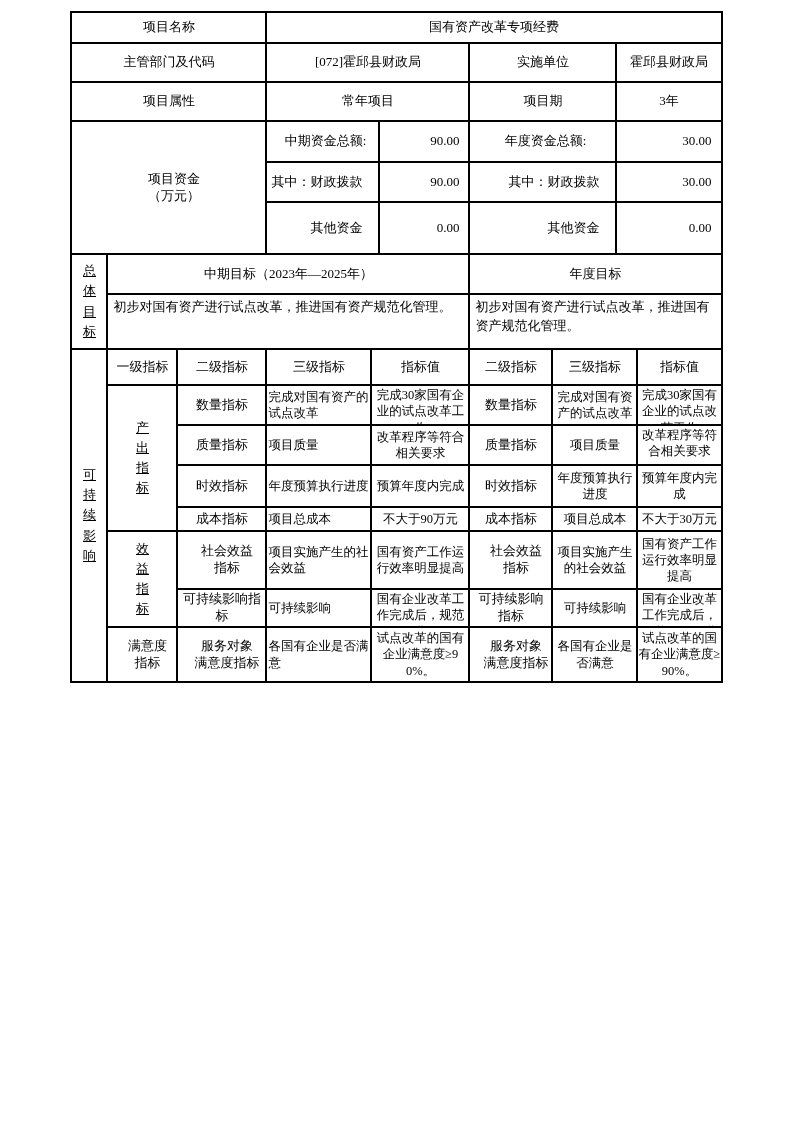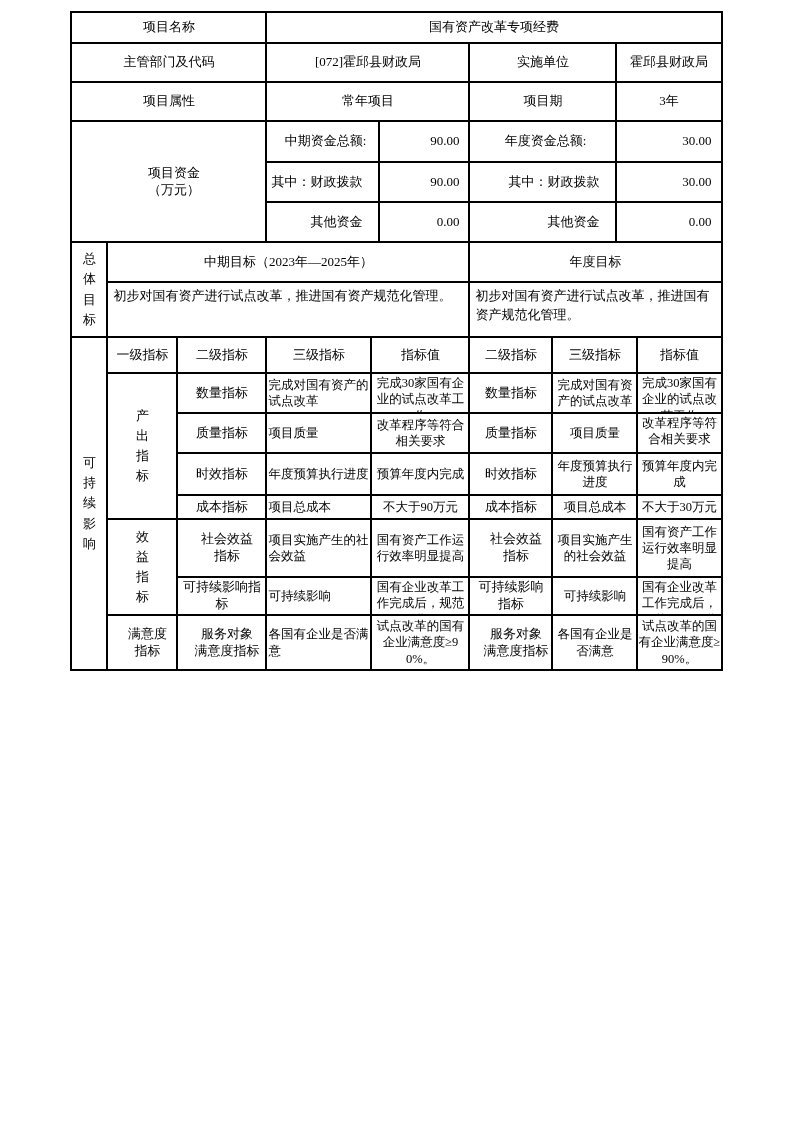--- a/index.html
+++ b/index.html
@@ -21,33 +21,33 @@
   }
   td{
     border:2px solid #000;
     padding:1px 2px;
     text-align:center;vertical-align:middle;
     font-size:13px;line-height:1.3;
     word-break:break-all;overflow:hidden;
   }
   
   tr.r1{height:31px}tr.r2{height:39px}tr.r3{height:39px}
-  tr.r4{height:41px}tr.r5{height:40px}tr.r6{height:40px}
+  tr.r4{height:41px}tr.r5{height:40px}tr.r6{height:52px}
   tr.r7{height:40px}tr.r8{height:55px}tr.r9{height:36px}
   tr.r10{height:40px}tr.r11{height:40px}tr.r12{height:42px}
   tr.r13{height:24px}tr.r14{height:58px}tr.r15{height:38px}
   tr.r16{height:55px}
 
   .pre{white-space:pre-line;padding-left:12px;}
   .lab-l{text-align:center;padding-left:7px;}
   .lab-r{text-align:right;padding-right:16px;}
   .num{text-align:right;padding-right:9px;}
-  .goal{text-align:left;vertical-align:top;padding:4px 5px;line-height:1.45;}
-  
-  .vert .vs{width:14px;margin:2px auto;word-break:break-all;line-height:1.55;text-align:center;}
+  .goal{text-align:left;vertical-align:top;padding:4px 5px;line-height:1.45;font-family:Liberation Mono, monospace;}
+  
+  .vert .vs{width:14px;margin:2px auto;word-break:break-all;line-height:1.55;text-align:center;text-decoration:underline;}
   
   .l3l{text-align:left;padding:0 0 0 1px;font-size:12.5px;line-height:1.3;}
   .l3r{font-size:12.5px;padding:0;line-height:1.3;}
   .val{font-size:12.5px;padding:0;line-height:1.3;}
   
   .clip{vertical-align:top;}
   .clip .cb{overflow:hidden;margin-top:1px;}
   tr.r10 .cb{height:37px;}
   tr.r11 .cb{height:37px;}
   tr.r15 .cb{height:35px;}

